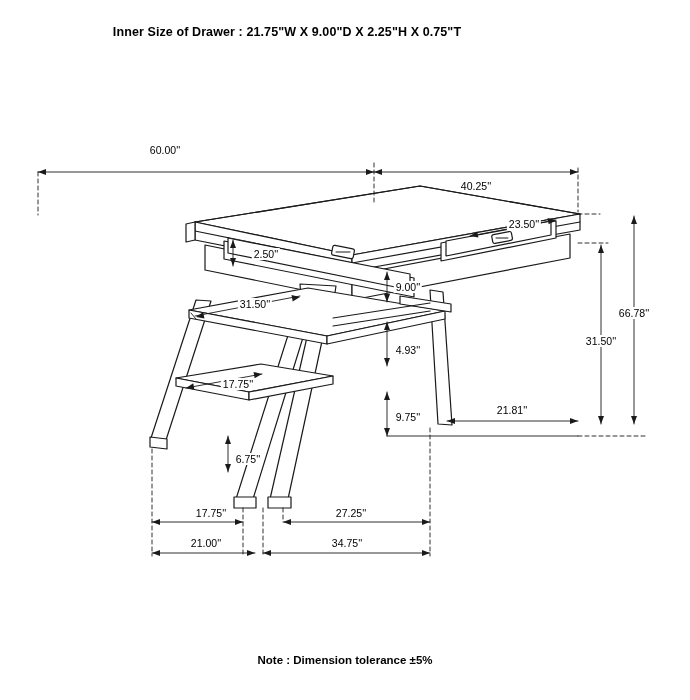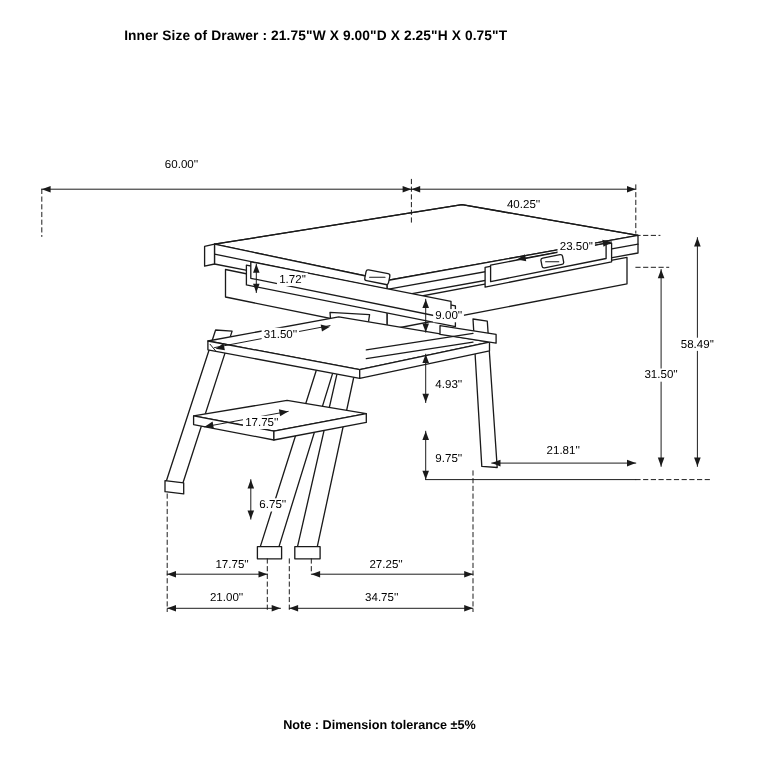--- a/index.html
+++ b/index.html
@@ -209,30 +209,30 @@
 
       <line x1="634" y1="216" x2="634" y2="424"></line>
       <path d="M634,216 l-3,8 h6 z" fill="#1a1a1a" stroke="none"></path>
       <path d="M634,424 l-3,-8 h6 z" fill="#1a1a1a" stroke="none"></path>
     </g>
   </svg>
 
   <div class="dimlabel" style="left:165px; top:150px; transform:translate(-50%,-50%);">60.00''</div>
   <div class="dimlabel" style="left:476px; top:150px; transform:translate(-50%,-50%);margin-top:36px;">40.25''</div>
   <div class="dimlabel" style="left:524px; top:224px; transform:translate(-50%,-50%);">23.50''</div>
-  <div class="dimlabel" style="left:266px; top:254px; transform:translate(-50%,-50%);">1.72''</div>
+  <div class="dimlabel" style="left:266px; top:254px; transform:translate(-50%,-50%);">2.50''</div>
   <div class="dimlabel" style="left:255px; top:304px; transform:translate(-50%,-50%);">31.50''</div>
   <div class="dimlabel" style="left:408px; top:287px; transform:translate(-50%,-50%);">9.00''</div>
   <div class="dimlabel" style="left:408px; top:350px; transform:translate(-50%,-50%);">4.93''</div>
   <div class="dimlabel" style="left:238px; top:384px; transform:translate(-50%,-50%);">17.75''</div>
   <div class="dimlabel" style="left:408px; top:417px; transform:translate(-50%,-50%);">9.75''</div>
   <div class="dimlabel" style="left:512px; top:410px; transform:translate(-50%,-50%);">21.81''</div>
   <div class="dimlabel" style="left:233px; top:459px; transform:translate(-50%,-50%);margin-left:15px;">6.75''</div>
   <div class="dimlabel" style="left:211px; top:513px; transform:translate(-50%,-50%);">17.75''</div>
   <div class="dimlabel" style="left:351px; top:513px; transform:translate(-50%,-50%);text-align:right;">27.25''</div>
   <div class="dimlabel" style="left:206px; top:543px; transform:translate(-50%,-50%);text-align:center;">21.00''</div>
   <div class="dimlabel" style="left:347px; top:543px; transform:translate(-50%,-50%);">34.75''</div>
   <div class="dimlabel" style="left:601px; top:341px; transform:translate(-50%,-50%);">31.50''</div>
-  <div class="dimlabel" style="left:634px; top:313px; transform:translate(-50%,-50%);">58.49''</div>
+  <div class="dimlabel" style="left:634px; top:313px; transform:translate(-50%,-50%);">66.78''</div>
 
   <div class="note">Note : Dimension tolerance ±5%</div>
 
 </div>
 
 </body></html>

